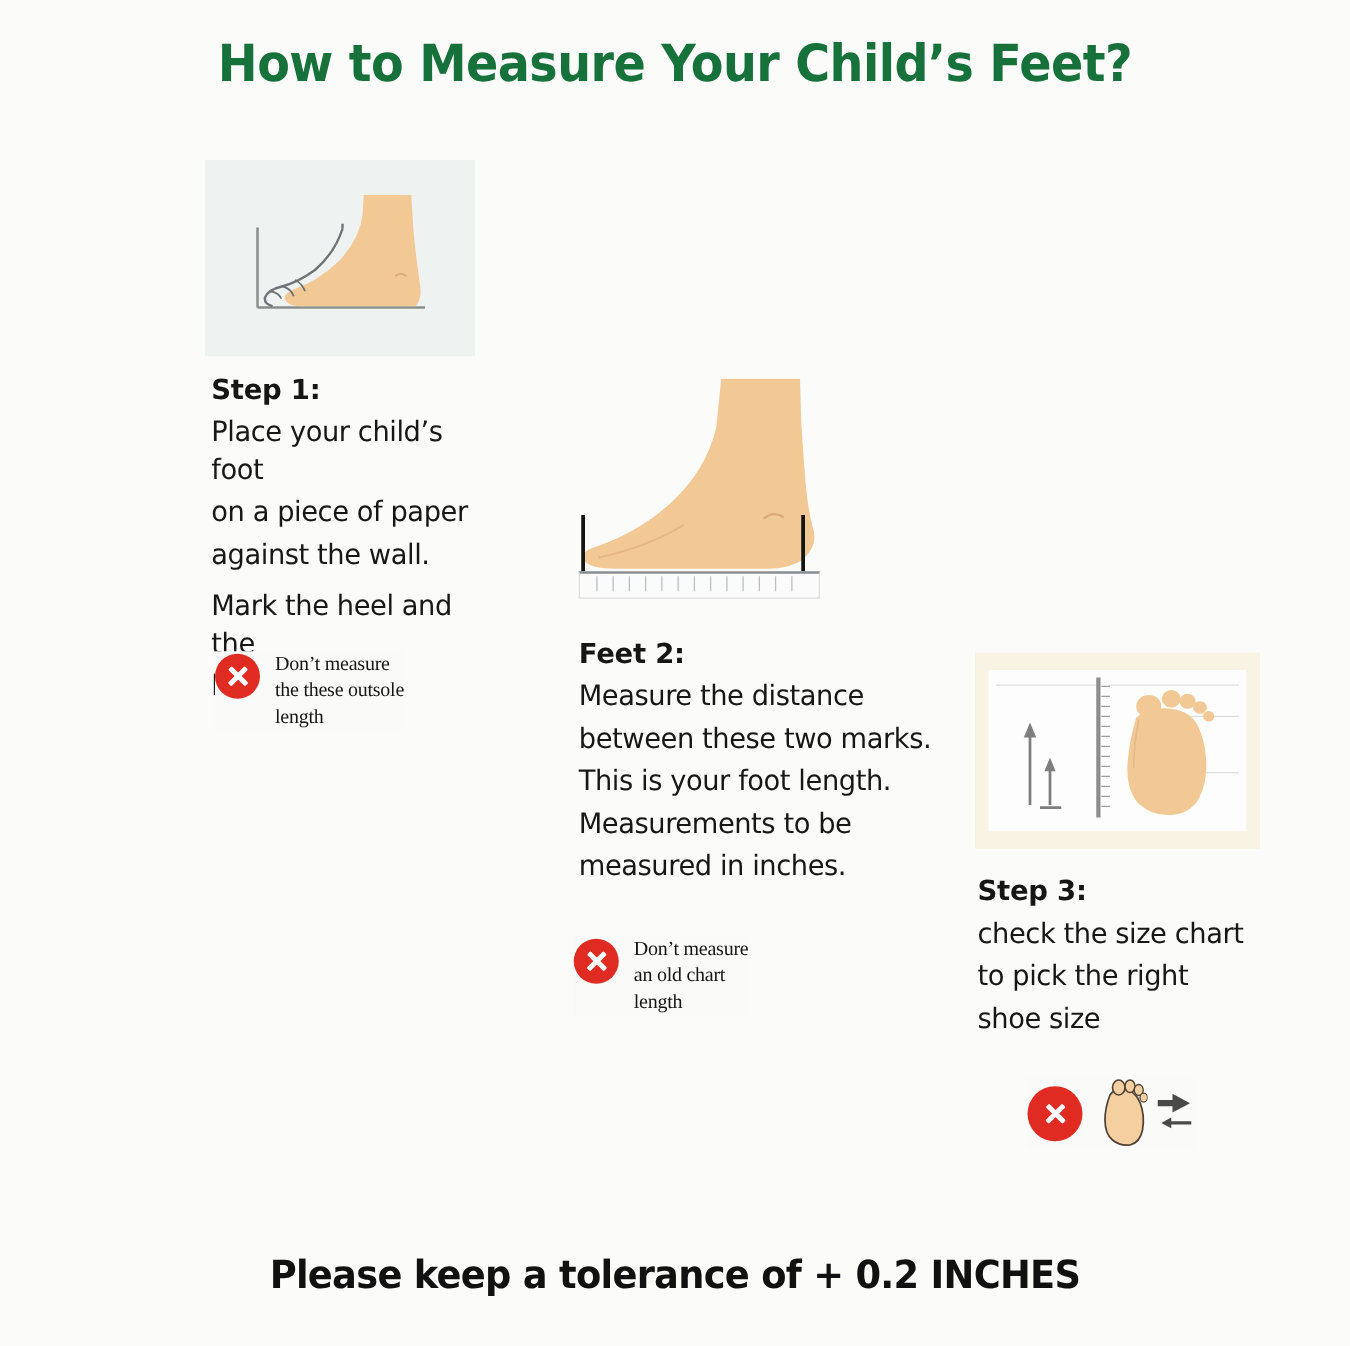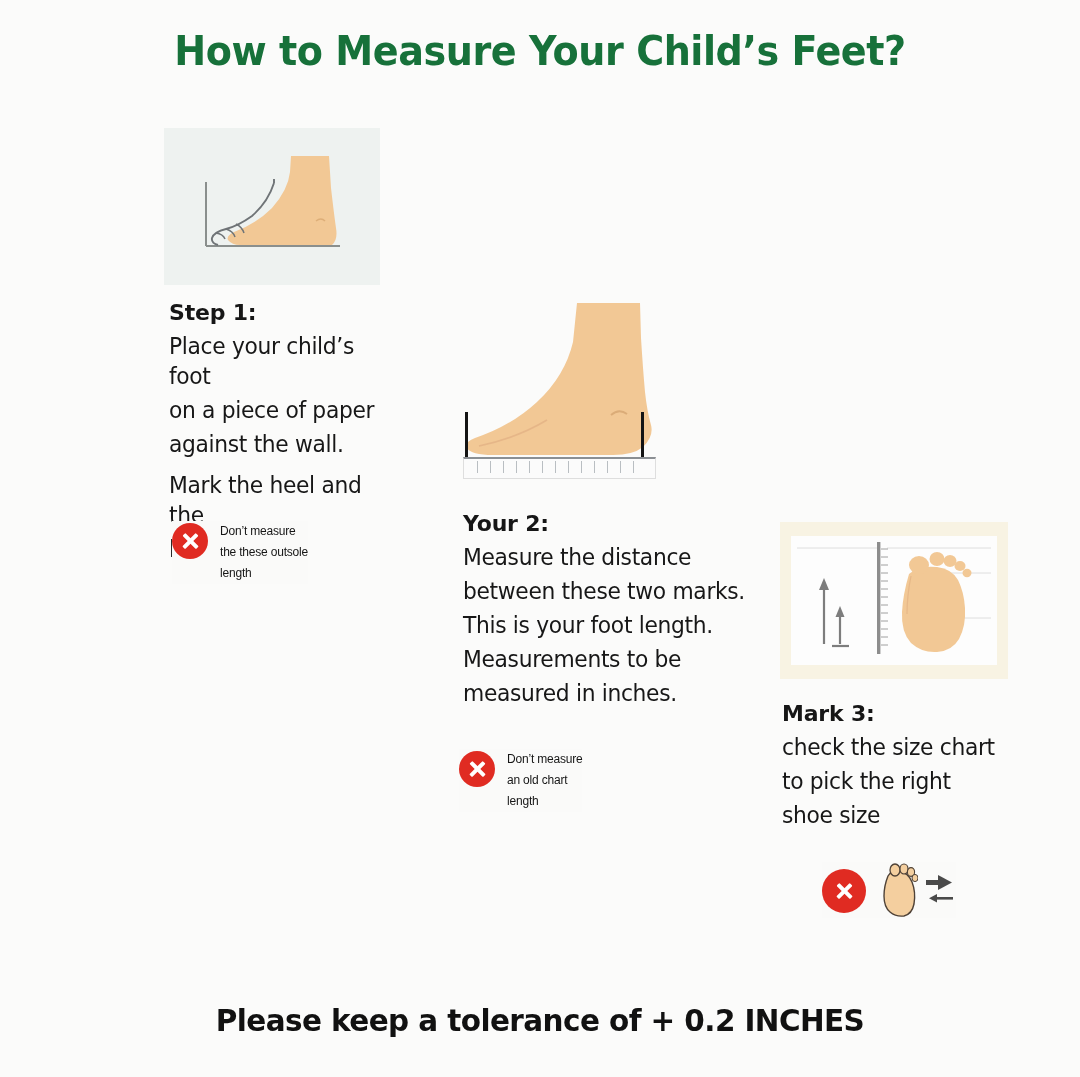--- a/index.html
+++ b/index.html
@@ -82,22 +82,22 @@
     height: 4.4px;
     background: #ffffff;
     border-radius: 1px;
     margin-left: -9.5px;
     margin-top: -2.2px;
   }
   .warn-circle::before { transform: rotate(45deg); }
   .warn-circle::after  { transform: rotate(-45deg); }
   .warn-text {
     margin-left: 12px;
-    font-family: Liberation Sans, sans-serif;
-    font-size: 12px;
+    font-family: Liberation Serif, serif;
+    font-size: 16px;
     line-height: 21px;
     color: #161616;
     letter-spacing: -0.2px;
     white-space: nowrap;
   }
   .warn-text span { display: block; }
 
   
   .panel1 {
     position: absolute;
@@ -267,21 +267,21 @@
       <i style="left:91px"></i>
       <i style="left:104px"></i>
     <i style="left:117px"></i>
       <i style="left:130px"></i>
       <i style="left:143px"></i>
       <i style="left:156px"></i>
     <i style="left:169px"></i>
   </div>
 
   <div style="position:absolute;left:463px;top:511px;width:320px;">
-    <div class="step-head">Your 2:</div>
+    <div class="step-head">Feet 2:</div>
     <div class="step-body" style="margin-top:6px;">
       <p>Measure the distance</p>
       <p>between these two marks.</p>
       <p>This is your foot length.</p>
       <p>Measurements to be</p>
       <p>measured in inches.</p>
     </div>
   </div>
 
   <div class="warn" style="left:459px;top:749px;">
@@ -333,21 +333,21 @@
         <ellipse cx="146" cy="23" rx="7.5" ry="7" fill="#f2c895"></ellipse>
         <ellipse cx="159" cy="25" rx="6.5" ry="6" fill="#f2c895"></ellipse>
         <ellipse cx="169" cy="30" rx="5.5" ry="5" fill="#f2c895"></ellipse>
         <ellipse cx="176" cy="37" rx="4.5" ry="4.2" fill="#f2c895"></ellipse>
         <path d="M120 40 Q116 60 116 78" stroke="#e3b384" stroke-width="1.2" fill="none" opacity="0.8"></path>
       </svg>
     </div>
   </div>
 
   <div style="position:absolute;left:782px;top:701px;width:250px;">
-    <div class="step-head">Mark 3:</div>
+    <div class="step-head">Step 3:</div>
     <div class="step-body" style="margin-top:6px;">
       <p>check the size chart</p>
       <p>to pick the right</p>
       <p>shoe size</p>
     </div>
   </div>
 
   <div class="warn3">
     <div class="warn-circle" style="width:44px;height:44px;"></div>
     <div class="mini-foot">

